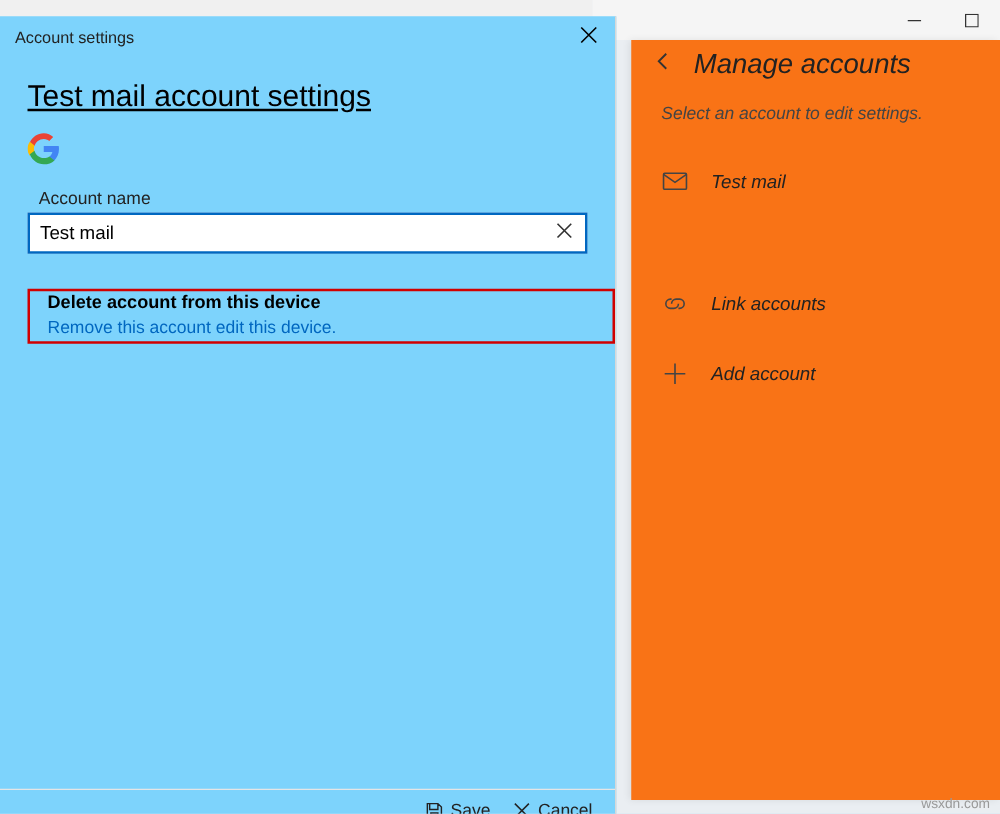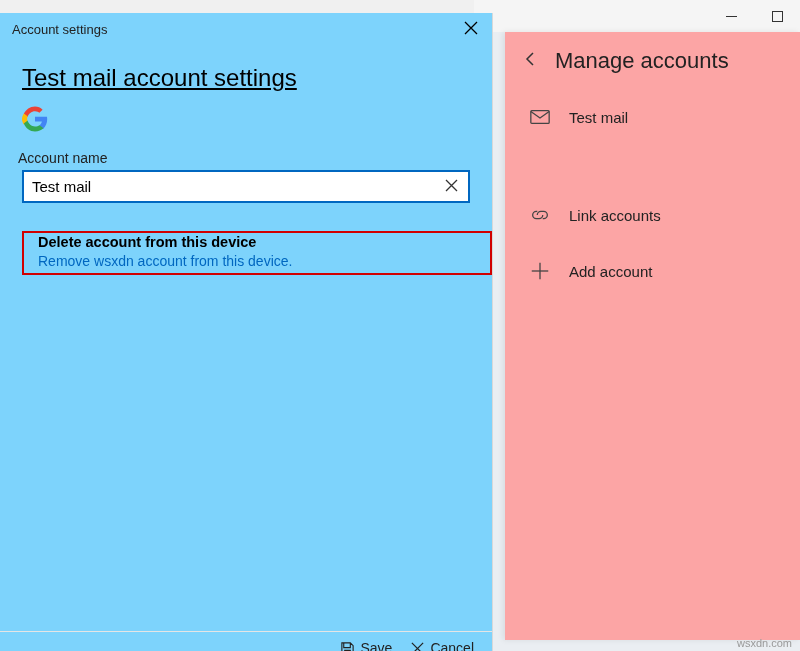--- a/index.html
+++ b/index.html
@@ -39,21 +39,21 @@
       padding: 18px 22px 14px;
       text-decoration: underline;
     }
     .google-logo {
       margin: 0 22px 18px;
       width: 26px; height: 26px;
     }
     .google-logo svg { width: 26px; height: 26px; }
     .field-label {
       font-size: 14px;
-      padding: 0 18px 4px;
+      padding: 0 31px 4px;
       color: #222;
     }
     .input-wrap {
       margin: 0 22px 28px;
       position: relative;
     }
     .account-input {
       width: 100%;
       border: 2px solid #0067c0;
       padding: 6px 34px 6px 8px;
@@ -127,23 +127,24 @@
       color: #333;
     }
     .win-btn svg { width: 11px; height: 11px; }
 
     
     .manage-panel {
       position: absolute;
       left: 505px; top: 32px;
       width: 295px;
       height: calc(100% - 43px);
-      background: #fca5a5;
+      background: #f97316;
       box-shadow: -2px 0 6px rgba(0,0,0,.08);
-      padding: 10px 0;
+      padding: 0 0;
+      font-style: italic;
     }
     .manage-header {
       display: flex;
       align-items: center;
       gap: 12px;
       padding: 6px 16px 18px 14px;
     }
     .back-btn { font-size: 18px; color: #333; padding: 2px 4px; }
     .manage-title { font-size: 22px; font-weight: 400; color: #222; }
     .manage-sub {
@@ -206,20 +207,21 @@
 
 <div class="manage-panel">
   <div class="manage-header">
     <span class="back-btn">
       <svg width="16" height="16" viewBox="0 0 16 16">
           <path d="M10 2 L4 8 L10 14" fill="none" stroke="#333" stroke-width="1.5"></path>
         </svg>
     </span>
     <span class="manage-title">Manage accounts</span>
   </div>
+  <div class="manage-sub">Select an account to edit settings.</div>
 
   <div class="account-row">
     <span class="row-icon">
       <svg viewBox="0 0 24 24">
           <rect x="2" y="5" width="20" height="14" rx="1"></rect>
           <path d="M2 6 L12 13 L22 6"></path>
         </svg>
     </span>
     <span>Test mail</span>
   </div>
@@ -273,21 +275,21 @@
       <svg width="13" height="13" viewBox="0 0 13 13">
           <path d="M1 1 L12 12 M12 1 L1 12" stroke="#333" stroke-width="1.3"></path>
         </svg>
     </span>
   </div>
 
 
   <div class="highlight-box">
     <div>
       <div class="section-title">Delete account from this device</div>
-      <div class="section-link">Remove wsxdn account from this device.</div>
+      <div class="section-link">Remove this account edit this device.</div>
     </div>
   </div>
 
   <div class="bottom-bar">
     <div class="bottom-btn">
       <svg viewBox="0 0 16 16">
           <path d="M2 2h9l3 3v9H2z M4 2v5h7V2 M5 14v-4h6v4" fill="none" stroke="#222" stroke-width="1.2"></path>
         </svg>
       <span>Save</span>
     </div>

